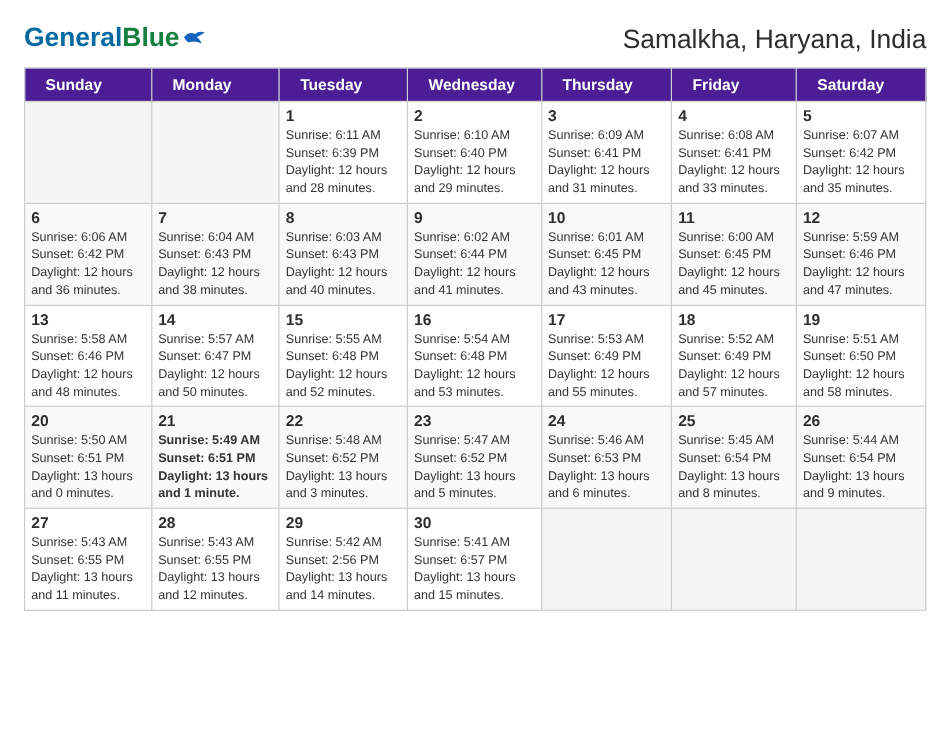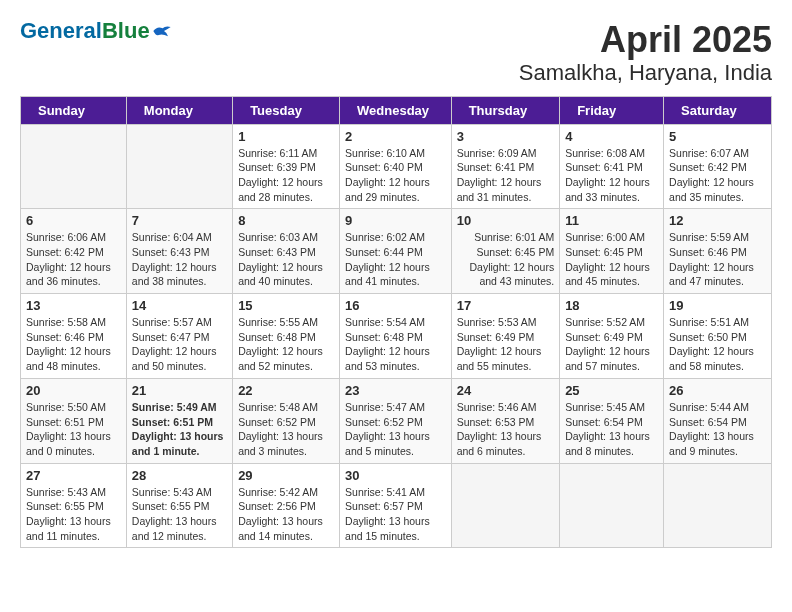--- a/index.html
+++ b/index.html
@@ -101,21 +101,20 @@
     <div class="logo-row">
       <span class="logo-text">
         <span class="general">General</span><span class="blue">Blue</span>
       </span>
       <svg class="logo-bird" viewBox="0 0 30 20" xmlns="http://www.w3.org/2000/svg">
         <path d="M2 10 Q8 2 16 6 Q20 2 28 4 Q22 8 18 10 Q22 12 24 18 Q16 14 10 16 Q6 18 2 10Z" fill="#1565c0"></path>
       </svg>
     </div>
   </div>
   <div class="title-block">
-    <h1>April 2025</h1>
     <h2>Samalkha, Haryana, India</h2>
   </div>
 </div>
 
 <table>
   <thead>
     <tr>
     <th>Sunday</th>
         <th>Monday</th>
         <th>Tuesday</th>
@@ -180,21 +179,21 @@
 Daylight: 12 hours and 40 minutes.</div>
         </td>
         <td>
           <span class="day-number">9</span>
           <div class="day-info" style="white-space: pre-line;">Sunrise: 6:02 AM
 Sunset: 6:44 PM
 Daylight: 12 hours and 41 minutes.</div>
         </td>
         <td>
           <span class="day-number">10</span>
-          <div class="day-info" style="white-space: pre-line; text-align: right;">Sunrise: 6:01 AM
+          <div class="day-info" style="white-space: pre-line;">Sunrise: 6:01 AM
 Sunset: 6:45 PM
 Daylight: 12 hours and 43 minutes.</div>
         </td>
         <td>
           <span class="day-number">11</span>
           <div class="day-info" style="white-space: pre-line;">Sunrise: 6:00 AM
 Sunset: 6:45 PM
 Daylight: 12 hours and 45 minutes.</div>
         </td>
         <td>

